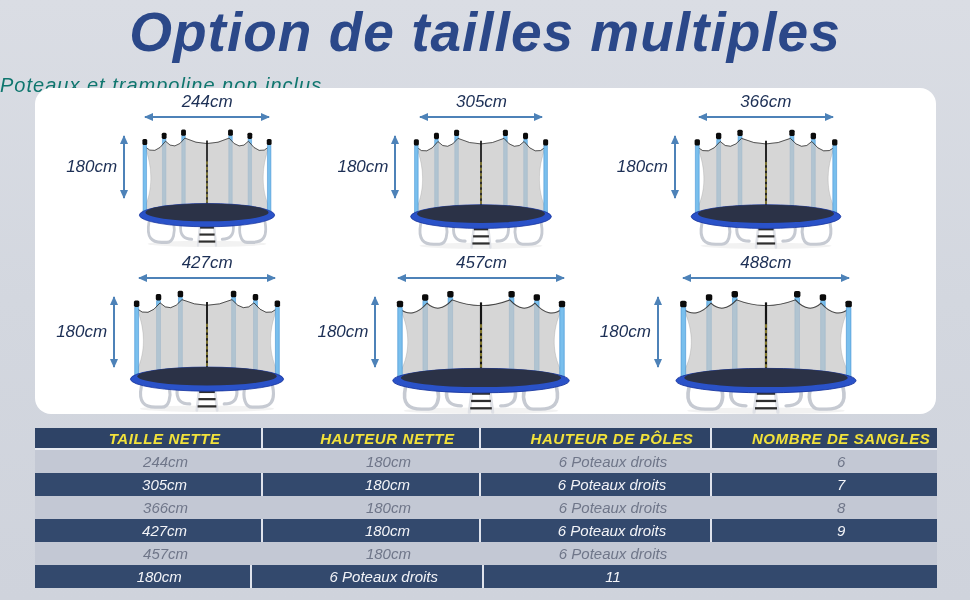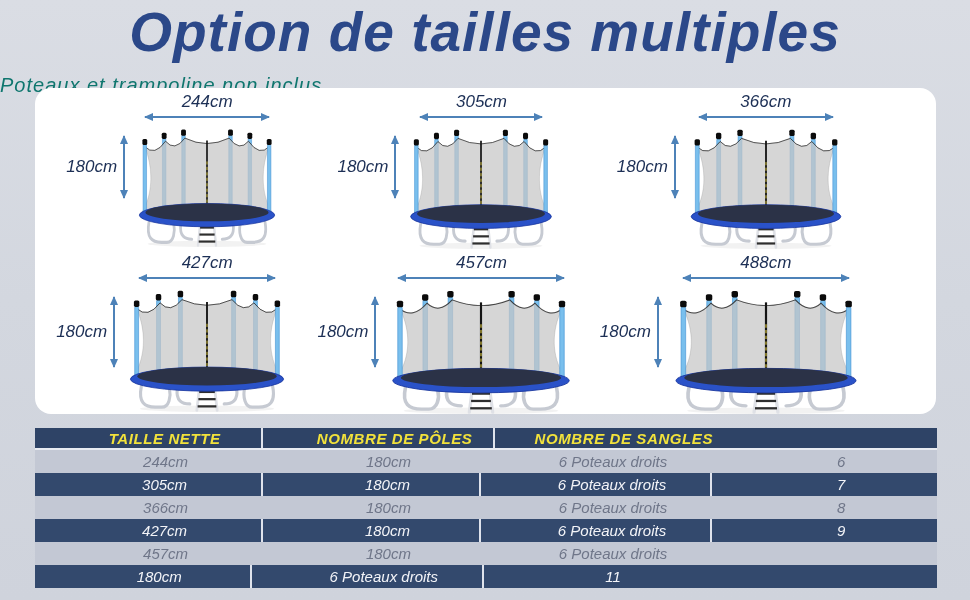--- a/index.html
+++ b/index.html
@@ -206,21 +206,22 @@
         <div class="arrow-v"></div>
       </div>
     </div>
   </div>
 
 </div>
 
 <div class="spec-table">
   <div class="trow header">
     <div class="tcell c1">TAILLE NETTE</div>
-    <div class="tcell c3">NOMBRE DE PÔLES</div>
+    <div class="tcell c2">HAUTEUR NETTE</div>
+    <div class="tcell c3">HAUTEUR DE PÔLES</div>
     <div class="tcell c4">NOMBRE DE SANGLES</div>
   </div>
   <div class="trow light">
     <div class="tcell c1">244cm</div>
     <div class="tcell c2">180cm</div>
     <div class="tcell c3">6 Poteaux droits</div>
     <div class="tcell c4">6</div>
   </div>
   <div class="trow dark">
     <div class="tcell c1">305cm</div>

